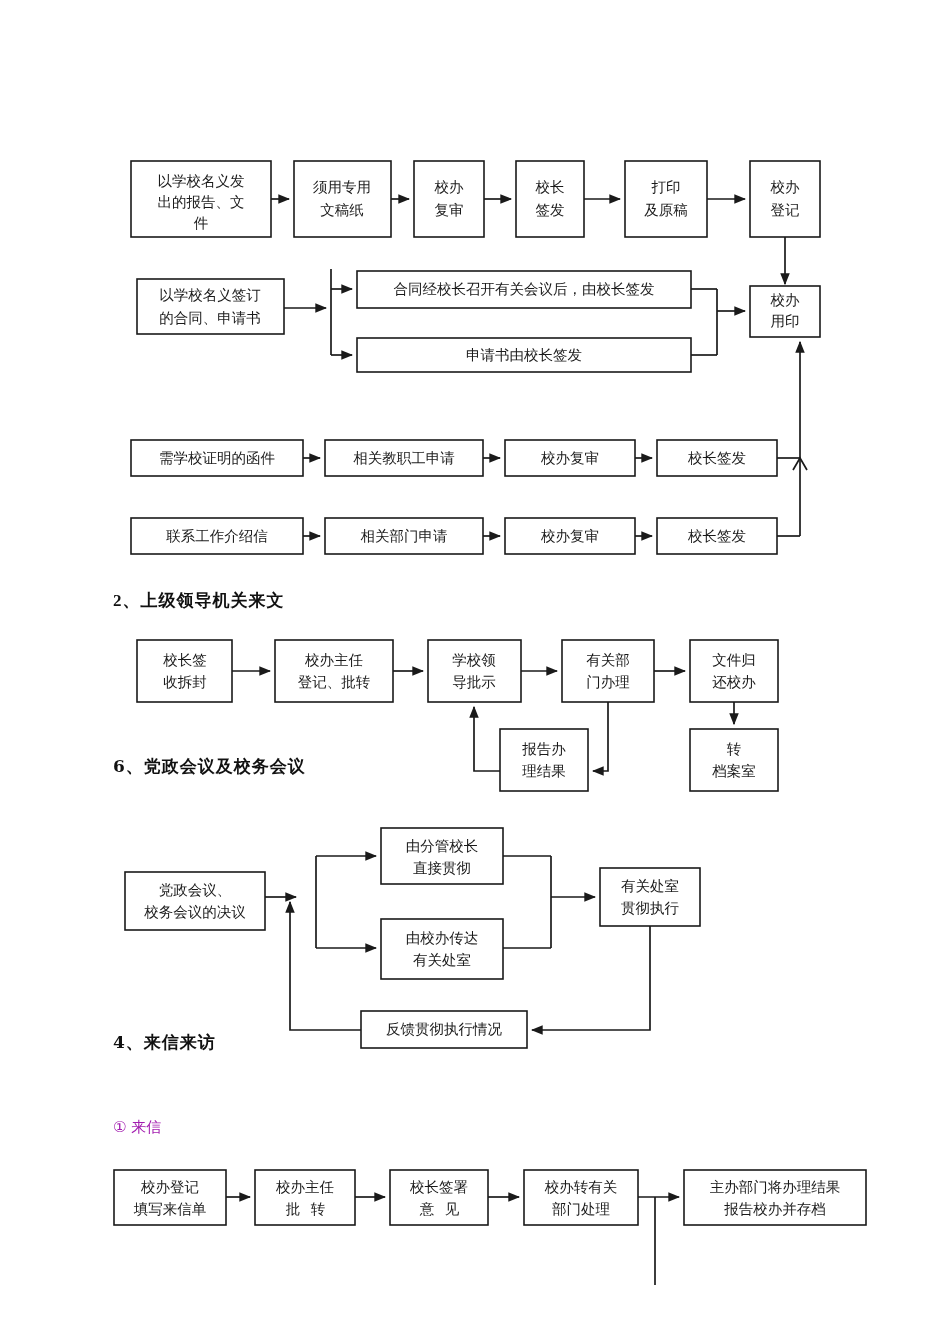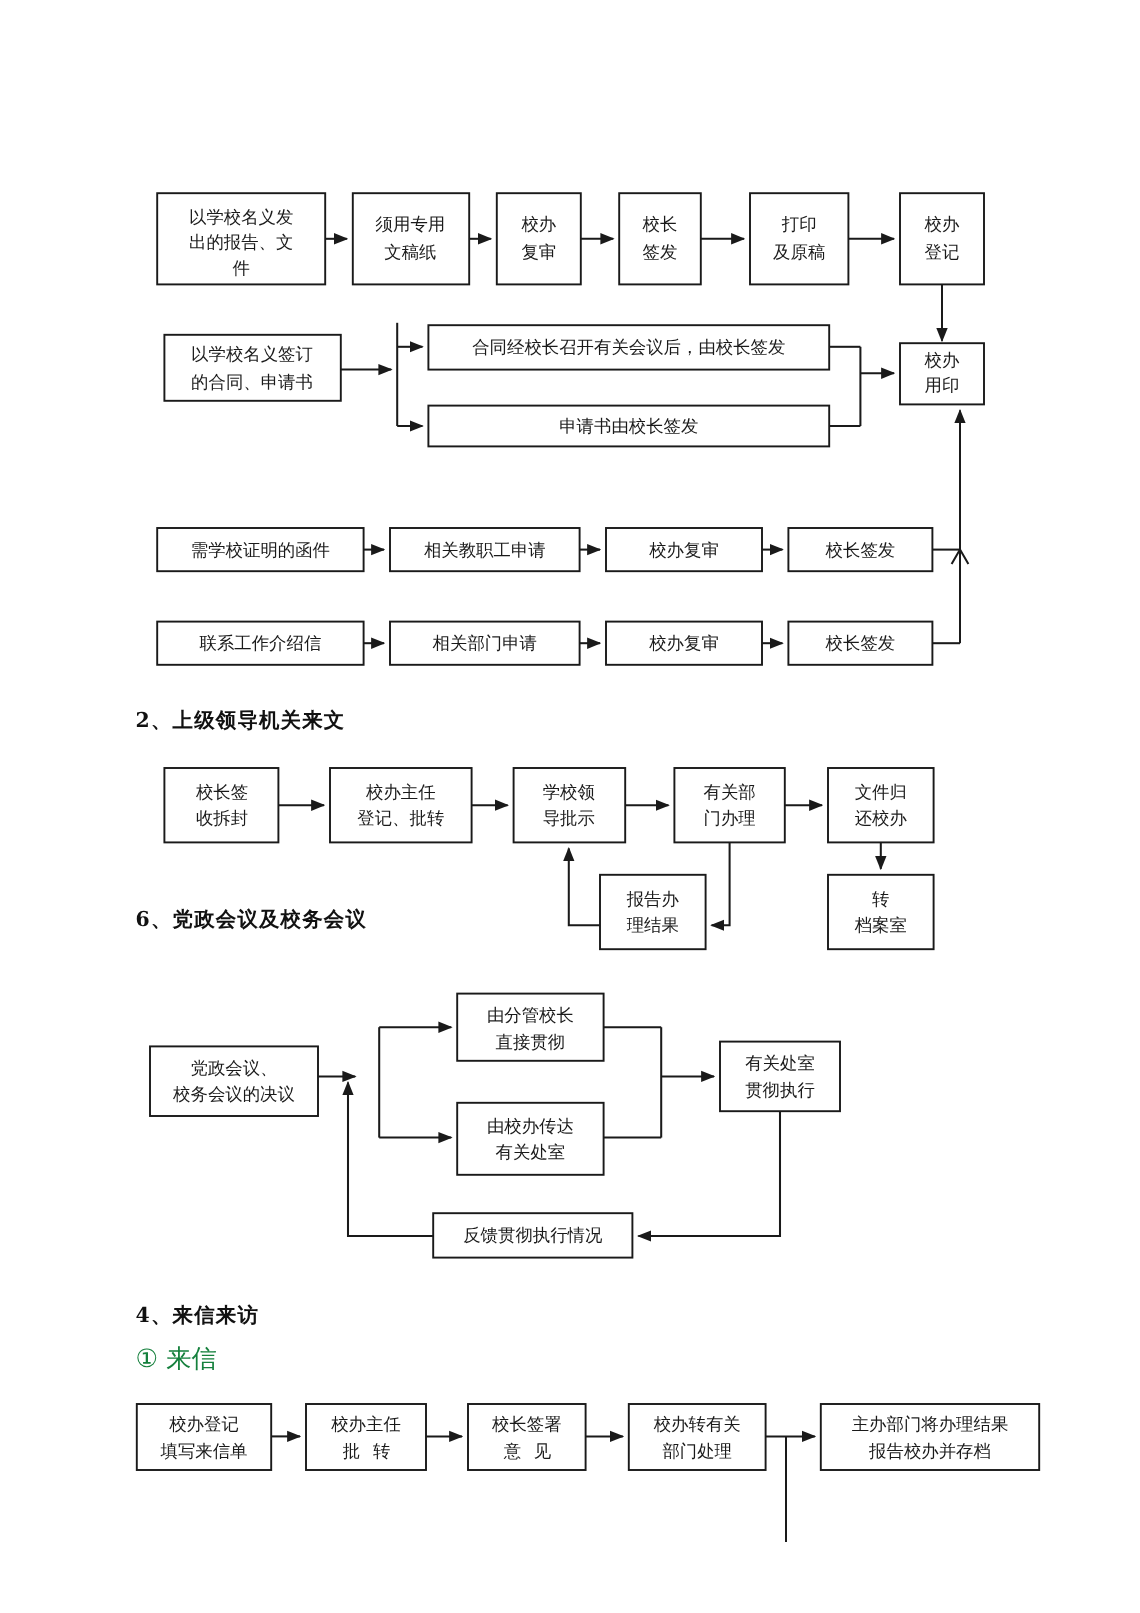--- a/index.html
+++ b/index.html
@@ -14,23 +14,23 @@
     font-family:"DejaVu Serif","Liberation Serif",serif;
     font-weight:bold;
     font-size:17px;
     letter-spacing:1px;
     white-space:nowrap;
     color:#111;
   }
   .subheading{
     position:absolute;
     font-family:"DejaVu Sans","Liberation Sans",sans-serif;
-    font-size:21px;
+    font-size:15px;
     white-space:nowrap;
-    color:#15803d;
+    color:#a21caf;
   }
   svg.flow{position:absolute;left:0;top:0;width:950px;height:1344px;overflow:visible;}
   .bx{fill:#ffffff;stroke:#1a1a1a;stroke-width:1.6;}
   .ln{stroke:#1a1a1a;stroke-width:1.7;fill:none;stroke-linecap:butt;}
   .tx{
     font-family:"DejaVu Sans","Liberation Sans",sans-serif;
     font-size:14.5px;
     fill:#1a1a1a;
     text-anchor:middle;
     dominant-baseline:middle;
@@ -247,21 +247,21 @@
       <text class="tx" x="775" y="1210">报告校办并存档</text>
 
       <path class="ln" d="M226 1197 L250 1197" marker-end="url(#ah)"></path>
       <path class="ln" d="M355 1197 L385 1197" marker-end="url(#ah)"></path>
       <path class="ln" d="M488 1197 L519 1197" marker-end="url(#ah)"></path>
       <path class="ln" d="M638 1197 L679 1197" marker-end="url(#ah)"></path>
       <path class="ln" d="M655 1197 L655 1285"></path>
     </g>
   </svg>
 
-  <div class="heading" style="left:113px; top:589px;">2、上级领导机关来文</div>
+  <div class="heading" style="left:113px; top:589px;font-family:Liberation Serif, serif;">2、上级领导机关来文</div>
 
   <div class="heading" style="left:113px; top:755px;">6、党政会议及校务会议</div>
 
-  <div class="heading" style="left:113px; top:1085px;">4、来信来访</div>
+  <div class="heading" style="left:113px; top:1031px;">4、来信来访</div>
 
   <div class="subheading" style="left:113px; top:1118px;">① 来信</div>
 
 </div>
 
 </body></html>

